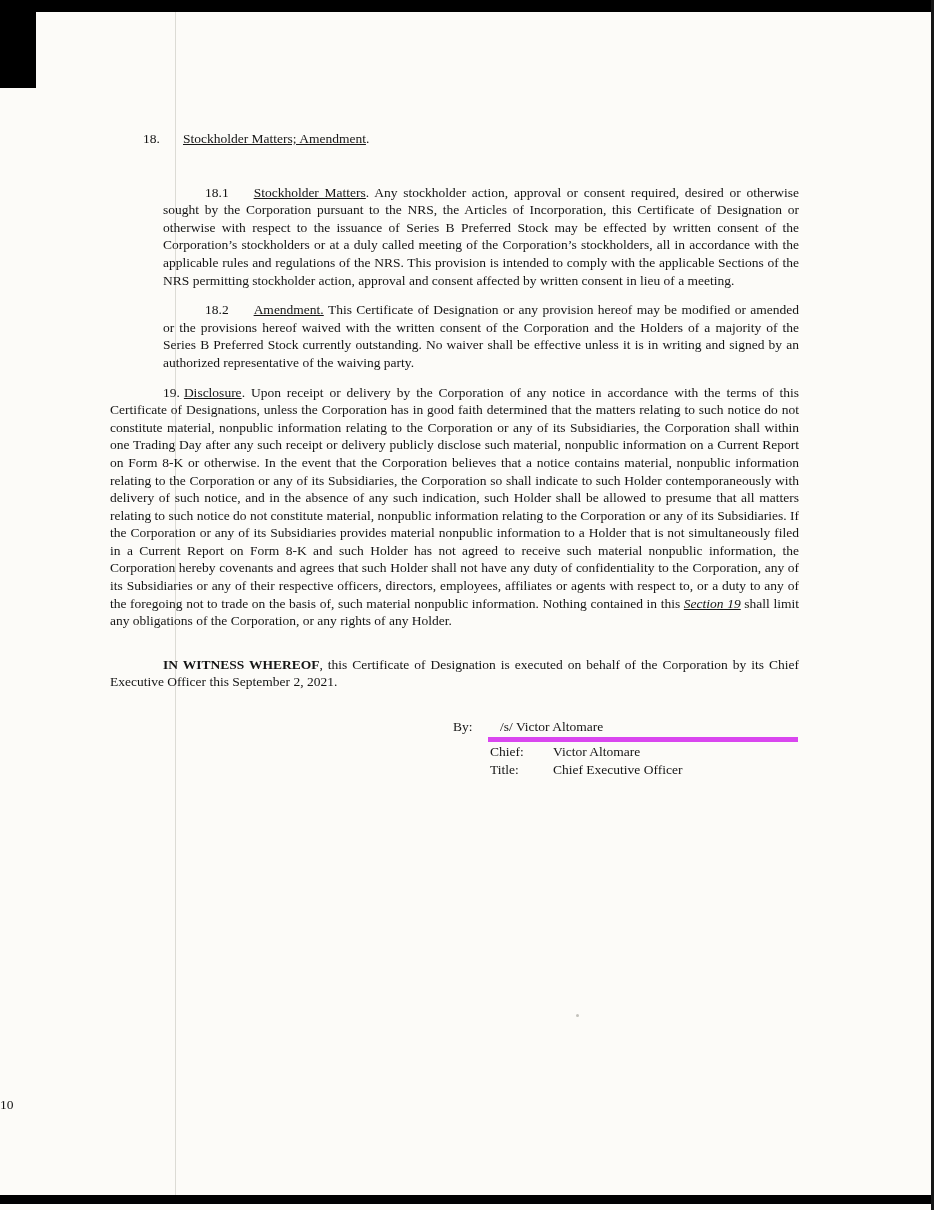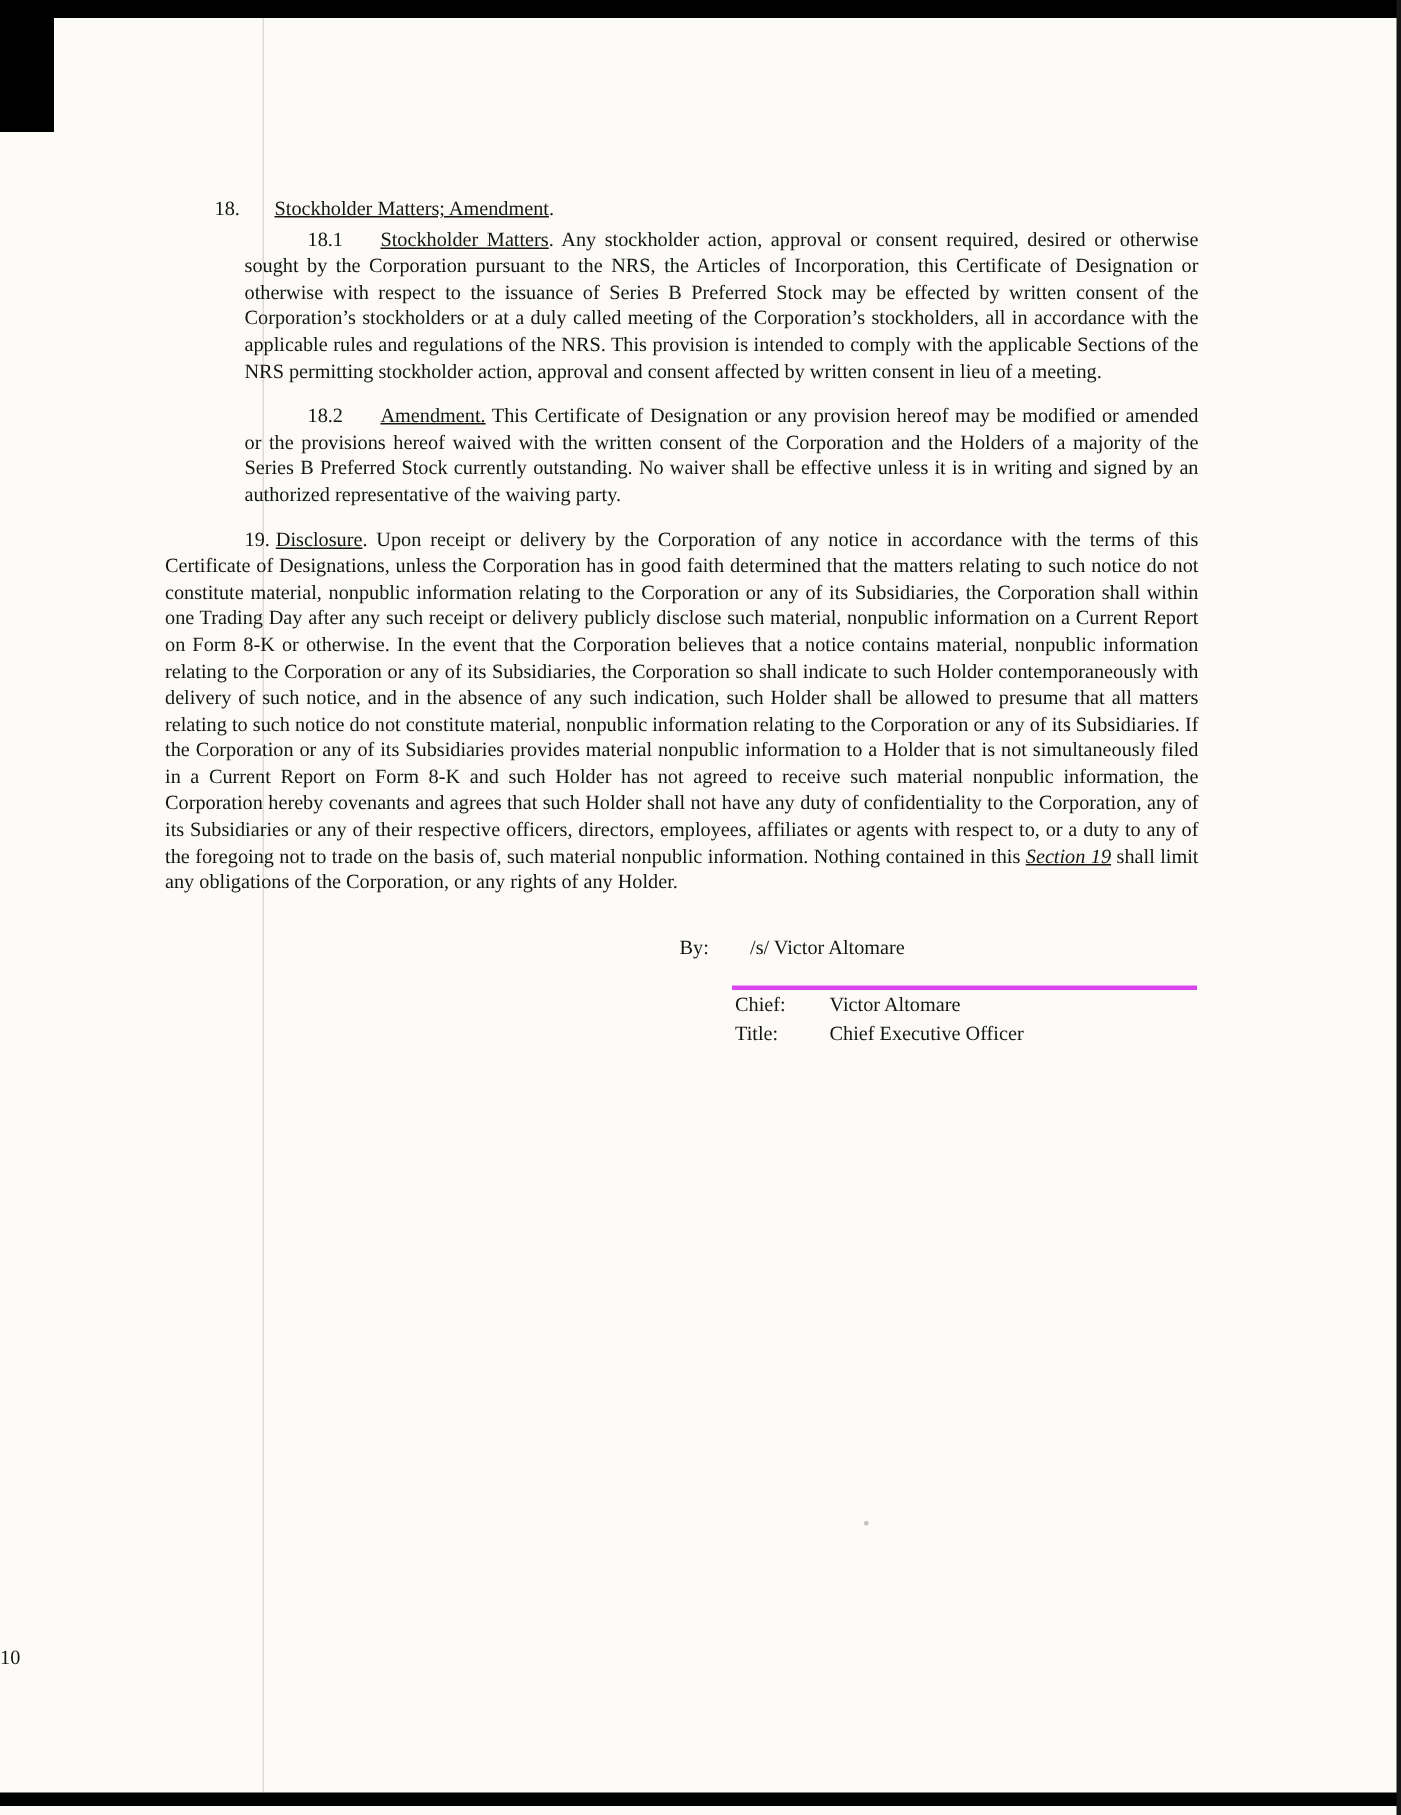--- a/index.html
+++ b/index.html
@@ -36,42 +36,42 @@
     top: 130px;
     width: 689px;
     font-size: 13.5px;
     line-height: 17.6px;
     text-align: justify;
   }
   .u  { text-decoration: underline; }
   .b  { font-weight: bold; }
   .iu { font-style: italic; text-decoration: underline; }
 
-  .h18 { text-align: left; margin-left: 33px; margin-bottom: 3px; }
+  .h18 { text-align: left; margin-left: 33px; margin-bottom: 36px; }
   .h18 .sec-num { display: inline-block; width: 40px; }
 
   .para-sub { margin-left: 53px; text-indent: 42px; margin-bottom: 12px; font-family: Liberation Serif, serif; }
   .para-sub .sub-num { padding-right: 25px; }
 
   .para-main { text-indent: 53px; }
   .para-19 { margin-bottom: 26px; }
   .para-19 .sec-num19 { padding-right: 4px; }
 
   .para-witness { margin-bottom: 27px; }
 
   .sig-block { margin-left: 343px; text-align: left; }
   .sig-company { font-weight: bold; margin-bottom: 17px; letter-spacing: 0.2px; }
   .sig-by-row { white-space: nowrap; margin-bottom: 1px; }
   .sig-by-label { display: inline-block; width: 35px; }
   .sig-line {
     display: inline-block;
     width: 310px;
-    border-bottom: 3px solid #d946ef;
+    border-bottom: 5px solid #d946ef;
     padding-left: 12px;
-    padding-bottom: 17px;
+    padding-bottom: 1px;
   }
   .sig-row { white-space: nowrap; padding-left: 37px; margin-top: 1px; }
   .sig-label { display: inline-block; width: 63px; }
 
   .page-number {
     position: absolute;
     top: 1097px;
     left: 0;
     width: 900px;
     text-align: left;
@@ -101,20 +101,23 @@
     </p>
 
     <p class="para-sub">
       <span class="sub-num">18.2</span><span class="u">Amendment.</span><span> This Certificate of Designation or any provision hereof may be modified or amended or the provisions hereof waived with the written consent of the Corporation and the Holders of a majority of the Series B Preferred Stock currently outstanding. No waiver shall be effective unless it is in writing and signed by an authorized representative of the waiving party.</span>
     </p>
 
     <p class="para-main para-19">
       <span class="sec-num19">19.</span><span class="u">Disclosure</span><span>. Upon receipt or delivery by the Corporation of any notice in accordance with the terms of this Certificate of Designations, unless the Corporation has in good faith determined that the matters relating to such notice do not constitute material, nonpublic information relating to the Corporation or any of its Subsidiaries, the Corporation shall within one Trading Day after any such receipt or delivery publicly disclose such material, nonpublic information on a Current Report on Form 8-K or otherwise. In the event that the Corporation believes that a notice contains material, nonpublic information relating to the Corporation or any of its Subsidiaries, the Corporation so shall indicate to such Holder contemporaneously with delivery of such notice, and in the absence of any such indication, such Holder shall be allowed to presume that all matters relating to such notice do not constitute material, nonpublic information relating to the Corporation or any of its Subsidiaries. If the Corporation or any of its Subsidiaries provides material nonpublic information to a Holder that is not simultaneously filed in a Current Report on Form 8-K and such Holder has not agreed to receive such material nonpublic information, the Corporation hereby covenants and agrees that such Holder shall not have any duty of confidentiality to the Corporation, any of its Subsidiaries or any of their respective officers, directors, employees, affiliates or agents with respect to, or a duty to any of the foregoing not to trade on the basis of, such material nonpublic information. Nothing contained in this </span><span class="iu">Section 19</span><span> shall limit any obligations of the Corporation, or any rights of any Holder.</span>
     </p>
 
+    <p class="para-main para-witness">
+      <span class="b">IN WITNESS WHEREOF</span><span>, this Certificate of Designation is executed on behalf of the Corporation by its Chief Executive Officer this September 2, 2021.</span>
+    </p>
 
     <div class="sig-block">
       <div class="sig-by-row">
         <span class="sig-by-label">By:</span><span class="sig-line"><span>/s/ Victor Altomare</span></span>
       </div>
       <div class="sig-row">
         <span class="sig-label">Chief:</span><span>Victor Altomare</span>
       </div>
       <div class="sig-row">
         <span class="sig-label">Title:</span><span>Chief Executive Officer</span>

